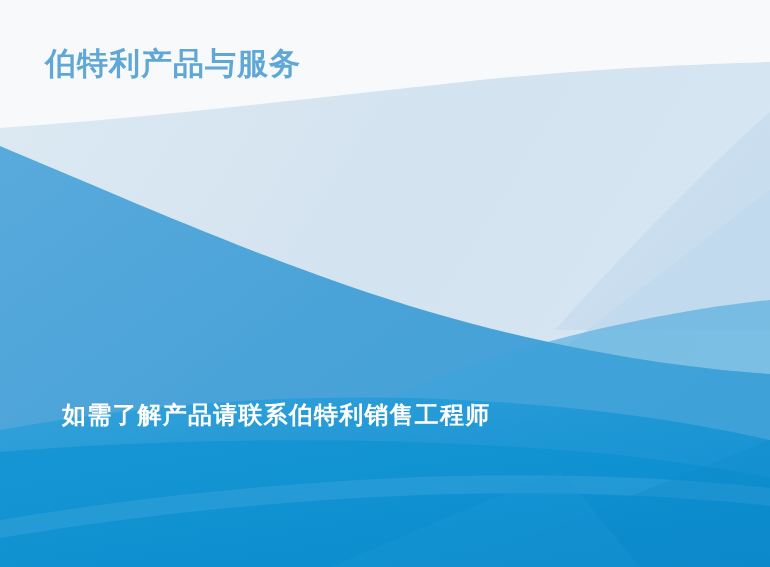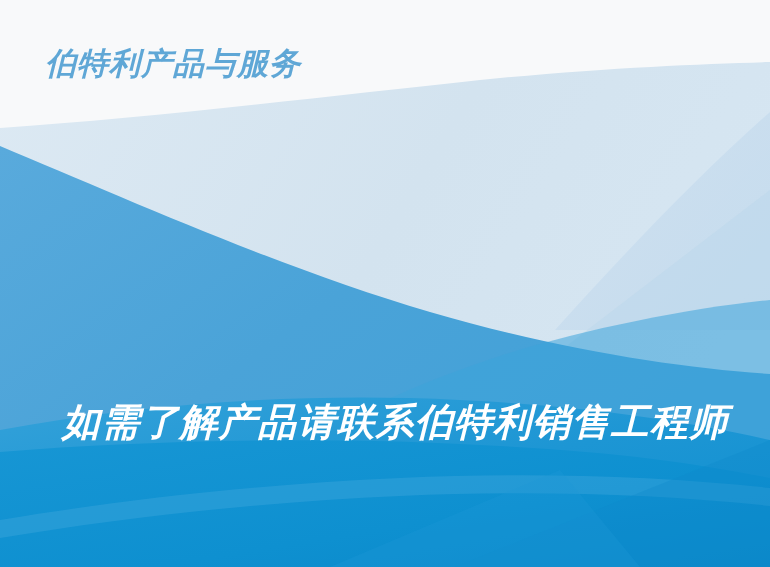--- a/index.html
+++ b/index.html
@@ -20,21 +20,20 @@
     inset: 0;
     width: 770px;
     height: 567px;
     display: block;
   }
   .txt-layer {
     position: absolute;
     inset: 0;
     width: 770px;
     height: 505px;
-    font-style: italic;
   }
   #brand-heading {
     position: absolute;
     left: 45px;
     top: 47px;
     font-size: 31px;
     font-weight: bold;
     color: #5FA7D6;
     letter-spacing: 1px;
     line-height: 1.1;
@@ -50,21 +49,21 @@
     color: #FFFFFF;
     letter-spacing: 1px;
     line-height: 1.1;
     white-space: nowrap;
     user-select: none;
   }
   #sub-title {
     position: absolute;
     left: 62px;
     top: 402px;
-    font-size: 38px;
+    font-size: 24px;
     font-weight: bold;
     color: #FFFFFF;
     letter-spacing: 1.2px;
     line-height: 1.1;
     white-space: nowrap;
     user-select: none;
   }
 </style>
 </head>
 <body>

